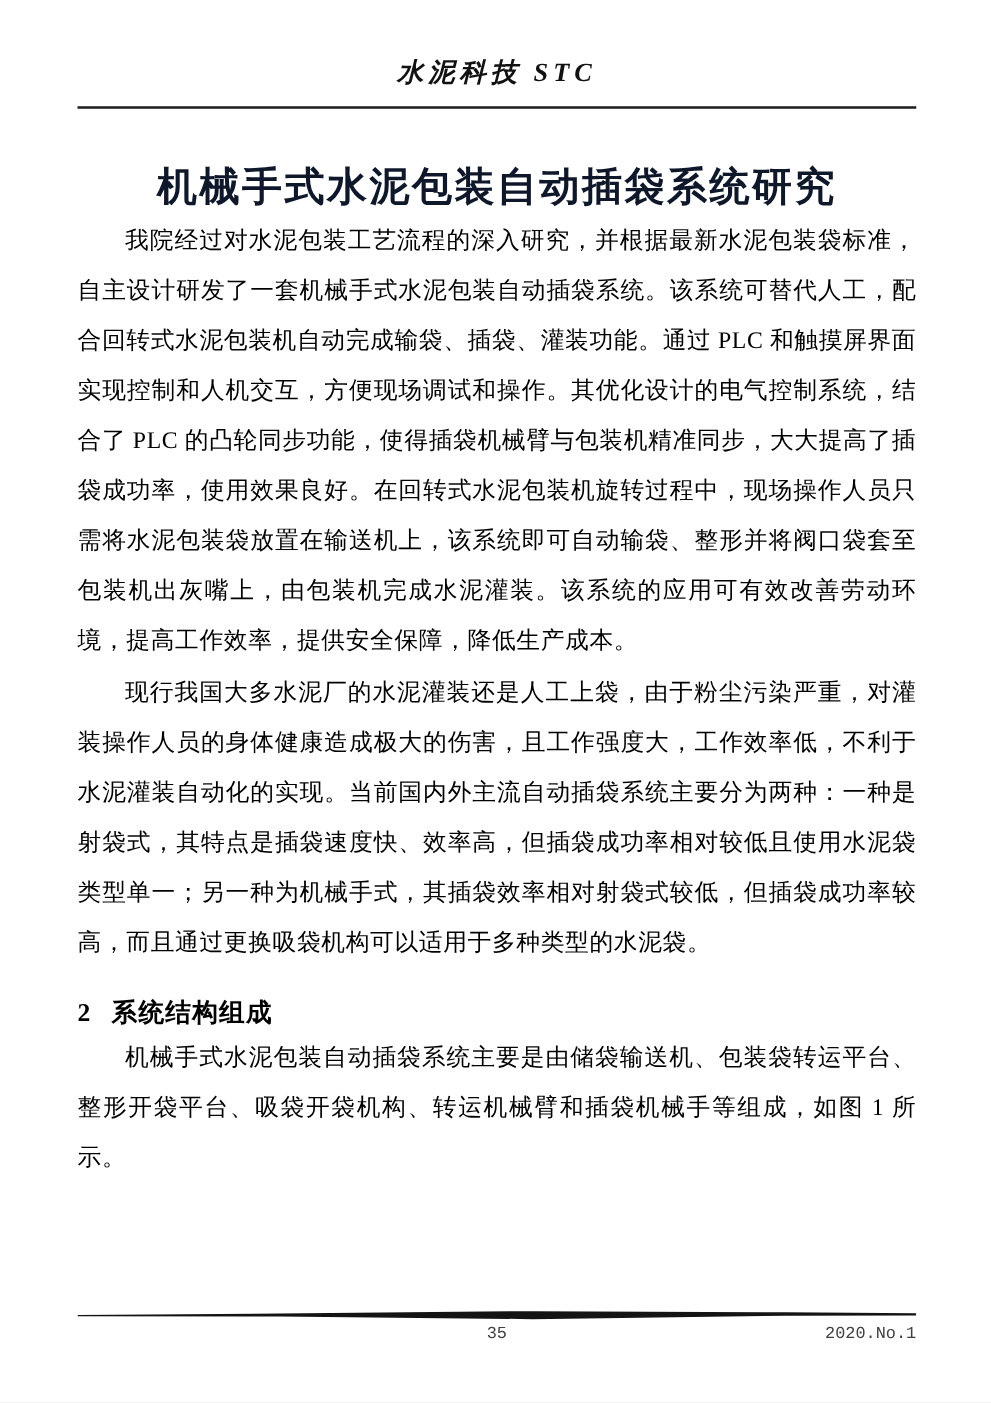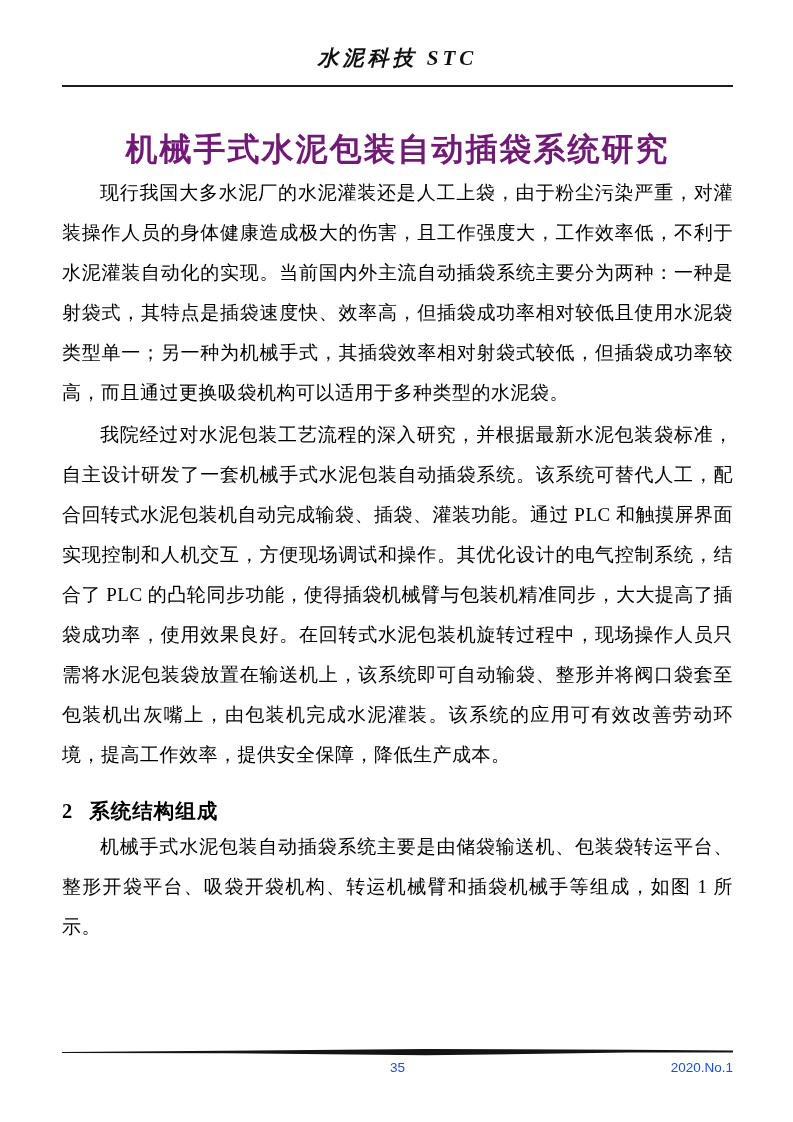--- a/index.html
+++ b/index.html
@@ -33,21 +33,21 @@
     border-top: 2.5px solid #1c1c1c;
     margin: 13px 0 0 0;
   }
   .article-title {
     margin: 40px 0 0 0;
     text-align: center;
     font-size: 32px;
     line-height: 44px;
     font-weight: bold;
     letter-spacing: 2px;
-    color: #701a75;
+    color: #0f172a;
   }
   .authors-line {
     margin-top: 20px;
     text-align: center;
     font-size: 17px;
     line-height: 24px;
     letter-spacing: 2px;
   }
   .affiliation-line {
     margin-top: 2px;
@@ -84,24 +84,24 @@
   }
   .footer-line-svg {
     display: block;
     width: 100%;
     height: 8px;
   }
   .footer-row {
     position: relative;
     margin-top: 2px;
     height: 20px;
-    font-family: Liberation Sans, sans-serif;
+    font-family: Liberation Mono, monospace;
     font-size: 13.5px;
     line-height: 20px;
-    color: #1d4ed8;
+    color: #404040;
   }
   .footer-page-number {
     position: absolute;
     left: 0;
     right: 0;
     text-align: center;
   }
   .footer-issue {
     position: absolute;
     right: 0;
@@ -115,23 +115,23 @@
 
   <div class="journal-header">水泥科技 STC</div>
 
   <hr class="header-rule">
 
   <h1 class="article-title">机械手式水泥包装自动插袋系统研究</h1>
 
 
 
 
+  <p class="body-para">我院经过对水泥包装工艺流程的深入研究，并根据最新水泥包装袋标准，自主设计研发了一套机械手式水泥包装自动插袋系统。该系统可替代人工，配合回转式水泥包装机自动完成输袋、插袋、灌装功能。通过 PLC 和触摸屏界面实现控制和人机交互，方便现场调试和操作。其优化设计的电气控制系统，结合了 PLC 的凸轮同步功能，使得插袋机械臂与包装机精准同步，大大提高了插袋成功率，使用效果良好。在回转式水泥包装机旋转过程中，现场操作人员只需将水泥包装袋放置在输送机上，该系统即可自动输袋、整形并将阀口袋套至包装机出灰嘴上，由包装机完成水泥灌装。该系统的应用可有效改善劳动环境，提高工作效率，提供安全保障，降低生产成本。</p>
+
   <p class="body-para">现行我国大多水泥厂的水泥灌装还是人工上袋，由于粉尘污染严重，对灌装操作人员的身体健康造成极大的伤害，且工作强度大，工作效率低，不利于水泥灌装自动化的实现。当前国内外主流自动插袋系统主要分为两种：一种是射袋式，其特点是插袋速度快、效率高，但插袋成功率相对较低且使用水泥袋类型单一；另一种为机械手式，其插袋效率相对射袋式较低，但插袋成功率较高，而且通过更换吸袋机构可以适用于多种类型的水泥袋。</p>
-
-  <p class="body-para">我院经过对水泥包装工艺流程的深入研究，并根据最新水泥包装袋标准，自主设计研发了一套机械手式水泥包装自动插袋系统。该系统可替代人工，配合回转式水泥包装机自动完成输袋、插袋、灌装功能。通过 PLC 和触摸屏界面实现控制和人机交互，方便现场调试和操作。其优化设计的电气控制系统，结合了 PLC 的凸轮同步功能，使得插袋机械臂与包装机精准同步，大大提高了插袋成功率，使用效果良好。在回转式水泥包装机旋转过程中，现场操作人员只需将水泥包装袋放置在输送机上，该系统即可自动输袋、整形并将阀口袋套至包装机出灰嘴上，由包装机完成水泥灌装。该系统的应用可有效改善劳动环境，提高工作效率，提供安全保障，降低生产成本。</p>
 
   <h2 class="section-heading">
     <span class="sec-num">2</span><span>系统结构组成</span>
   </h2>
 
   <p class="body-para">机械手式水泥包装自动插袋系统主要是由储袋输送机、包装袋转运平台、整形开袋平台、吸袋开袋机构、转运机械臂和插袋机械手等组成，如图 1 所示。</p>
 
   <div class="page-footer">
     <svg class="footer-line-svg" viewBox="0 0 664 8" preserveAspectRatio="none" aria-hidden="true">
       <polygon fill="#141414" points="0,4.0 160,2.8 360,0.9 560,1.8 664,2.6 664,4.4 560,4.6 360,7.3 160,5.2 0,5.0"></polygon>

